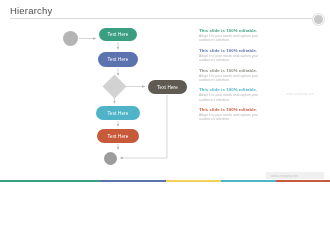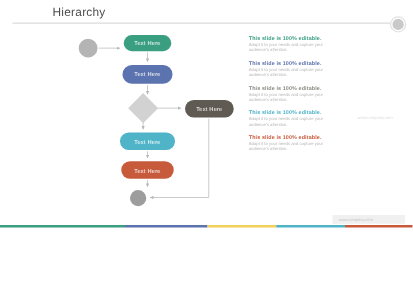--- a/index.html
+++ b/index.html
@@ -25,21 +25,20 @@
 
   
   #header-title {
     position: absolute;
     left: 10px;
     top: 5px;
     font-size: 9.5px;
     color: #4d4d4d;
     letter-spacing: 0.2px;
     white-space: nowrap;
-    margin-left: 32px;
   }
   #header-rule {
     position: absolute;
     left: 10px;
     top: 17.5px;
     width: 308px;
     height: 1px;
     background: #dcdcdc;
   }
   #header-dot {

